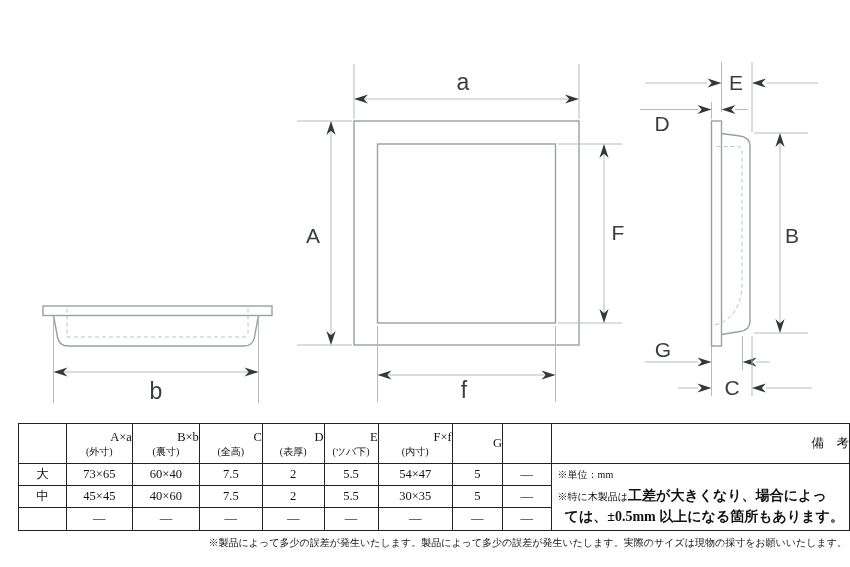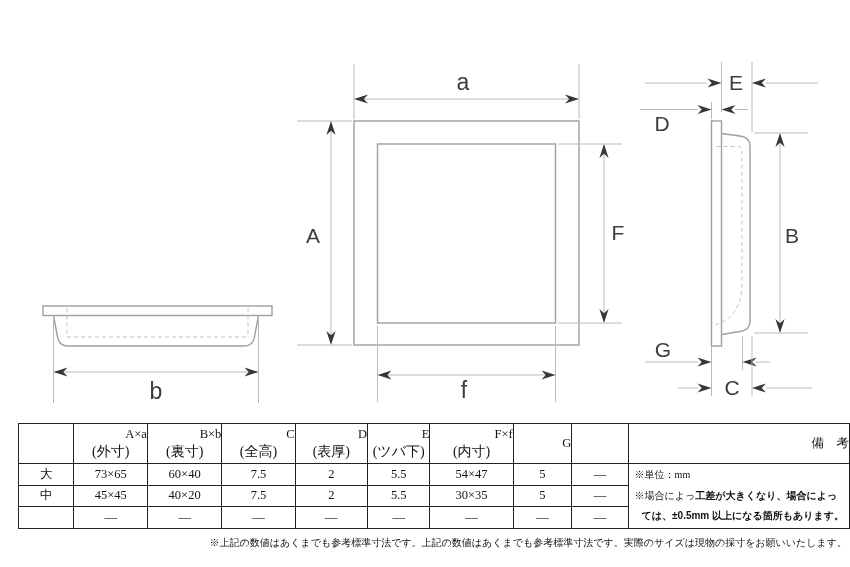--- a/index.html
+++ b/index.html
@@ -25,26 +25,26 @@
     position:absolute; left:18px; top:423px;
     border-collapse:collapse; table-layout:fixed; background:#fff;
   }
   .spec-table th, .spec-table td {
     border:1px solid #222; padding:0; text-align:center;
     color:#111; font-weight:normal; overflow:hidden;
   }
   .spec-table tr.hdr  { height:40px; }
   .spec-table tr.data { height:21px; }
   th .main { font-size:12.5px; line-height:1.35;text-align:right; }
-  th .sub  { font-size:14px; line-height:1.3; }
+  th .sub  { font-size:10px; line-height:1.3; }
   td.val, td.rowlabel { font-size:12.5px; }
   td.remarks-cell { text-align:left; vertical-align:middle; padding:1px 5px 1px 6px; }
   .rem-line  { font-size:10px; line-height:20.5px; white-space:nowrap; color:#111; }
   .rem-line3 { padding-left:7px; }
-  .rem-bold  { font-family:Liberation Sans, sans-serif; font-weight:bold; font-size:10px; }
+  .rem-bold  { font-family:Liberation Serif, serif; font-weight:bold; font-size:14px; }
   .footnote {
     position:absolute; right:3px; top:536px;
     font-size:10px; color:#111; white-space:nowrap;
   }
 </style>
 </head>
 <body>
 
 <div class="page">
 
@@ -211,28 +211,28 @@
       <td class="val">73×65</td>
       <td class="val">60×40</td>
       <td class="val">7.5</td>
       <td class="val">2</td>
       <td class="val">5.5</td>
       <td class="val">54×47</td>
       <td class="val">5</td>
       <td class="val">—</td>
       <td class="remarks-cell" rowspan="3">
         <div class="rem-line">※単位：mm</div>
-        <div class="rem-line"><span>※場合によっ</span><span class="rem-bold">工差が大きくなり、場合によっ</span></div>
+        <div class="rem-line"><span>※特に木製品は</span><span class="rem-bold">工差が大きくなり、場合によっ</span></div>
         <div class="rem-line rem-line3"><span class="rem-bold">ては、±0.5mm 以上になる箇所もあります。</span></div>
       </td>
     </tr>
     <tr class="data">
       <td class="rowlabel">中</td>
       <td class="val">45×45</td>
-      <td class="val">40×20</td>
+      <td class="val">40×60</td>
       <td class="val">7.5</td>
       <td class="val">2</td>
       <td class="val">5.5</td>
       <td class="val">30×35</td>
       <td class="val">5</td>
       <td class="val">—</td>
     </tr>
     <tr class="data">
       <td class="rowlabel"></td>
       <td class="val">—</td>
@@ -240,15 +240,15 @@
       <td class="val">—</td>
       <td class="val">—</td>
       <td class="val">—</td>
       <td class="val">—</td>
       <td class="val">—</td>
       <td class="val">—</td>
     </tr>
   </tbody>
     </table>
 
-  <div class="footnote">※上記の数値はあくまでも参考標準寸法です。上記の数値はあくまでも参考標準寸法です。実際のサイズは現物の採寸をお願いいたします。</div>
+  <div class="footnote">※製品によって多少の誤差が発生いたします。製品によって多少の誤差が発生いたします。実際のサイズは現物の採寸をお願いいたします。</div>
 
 </div>
 
 </body></html>

